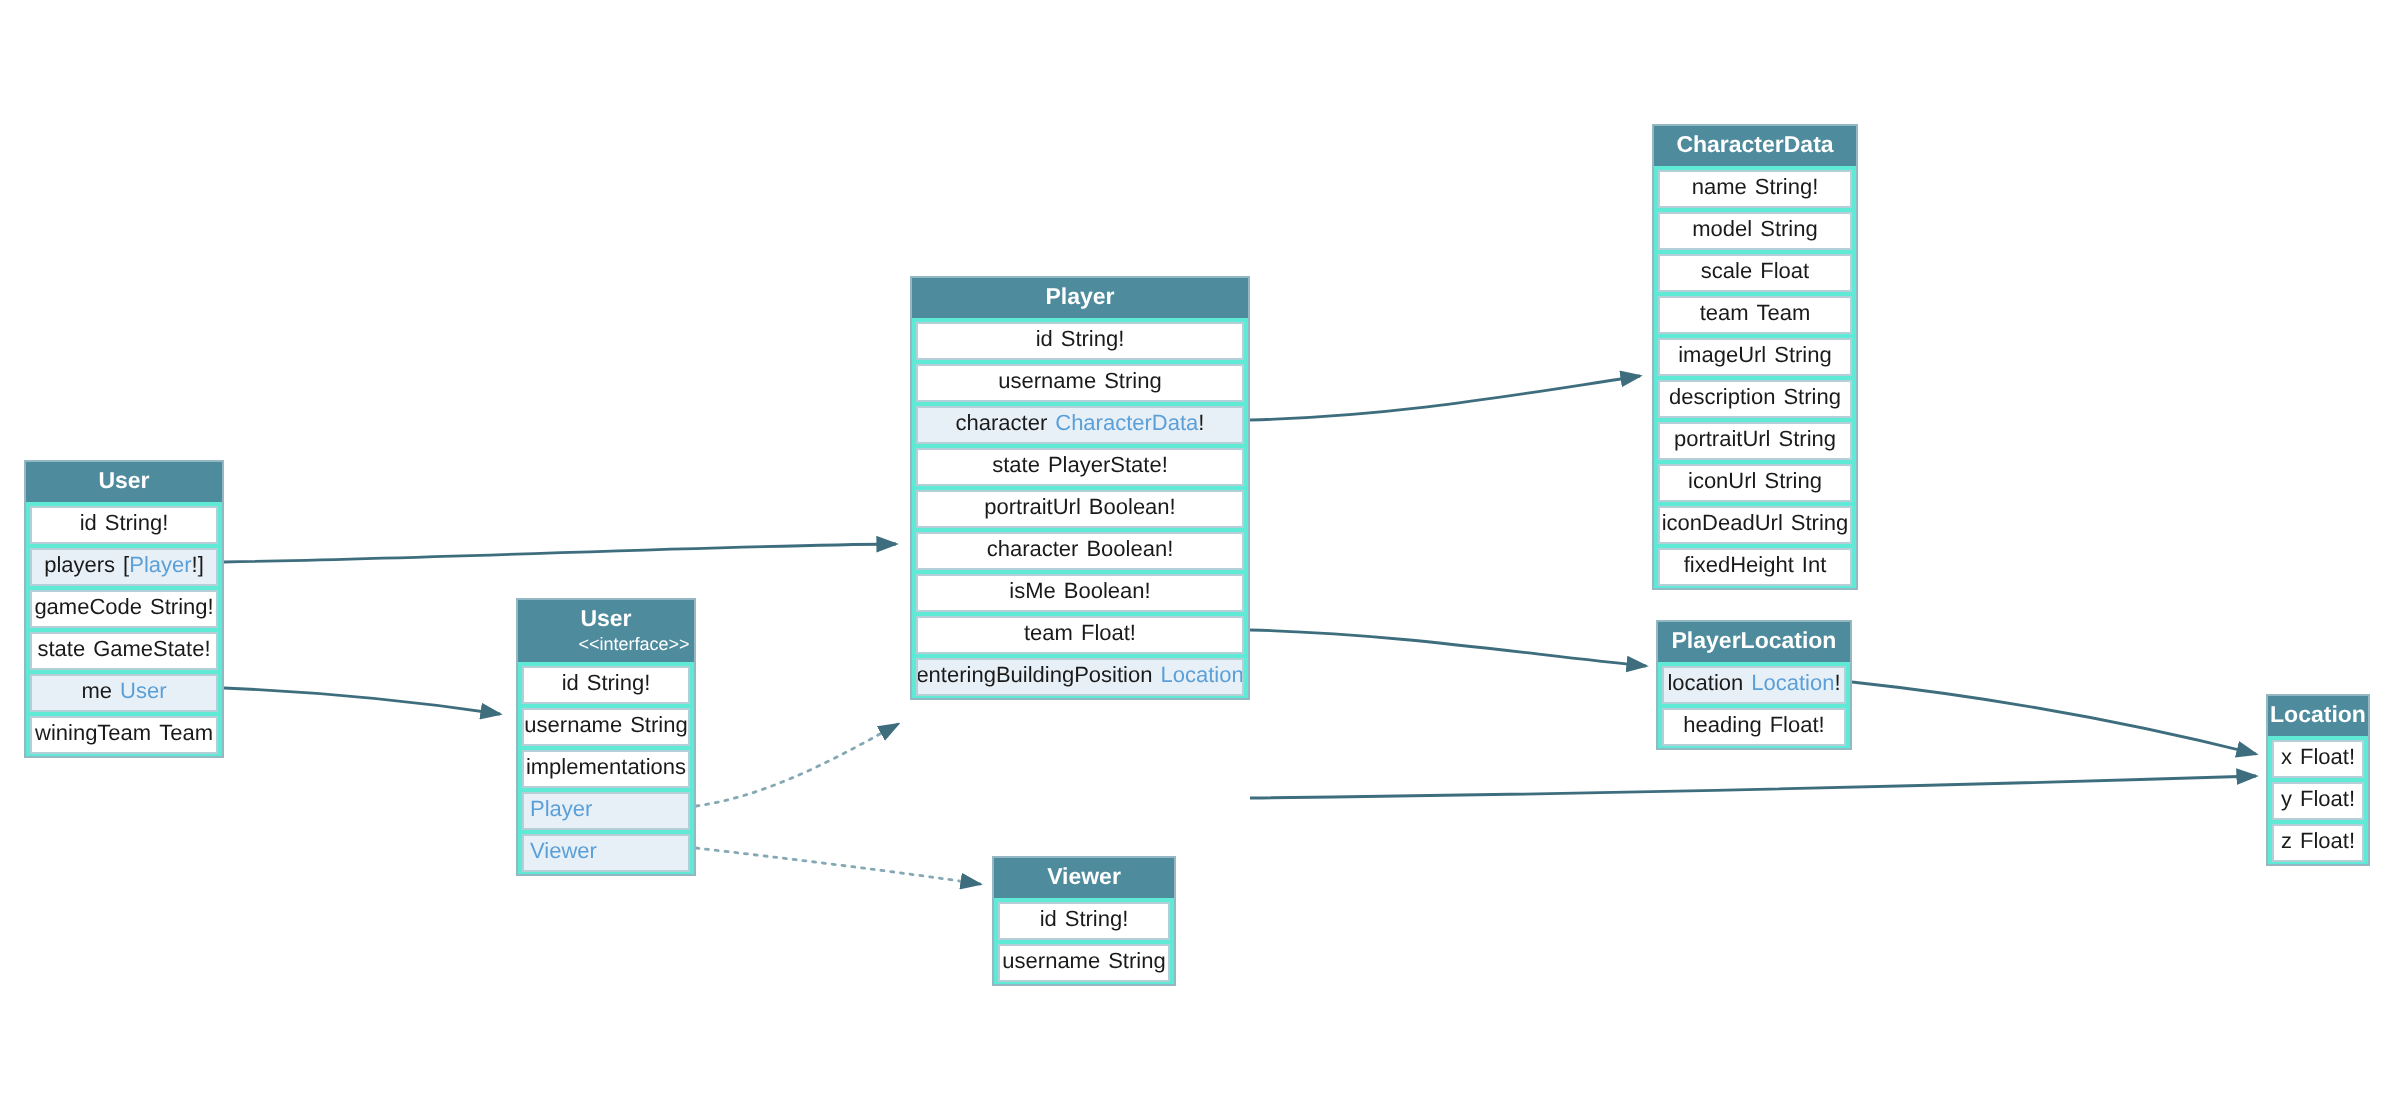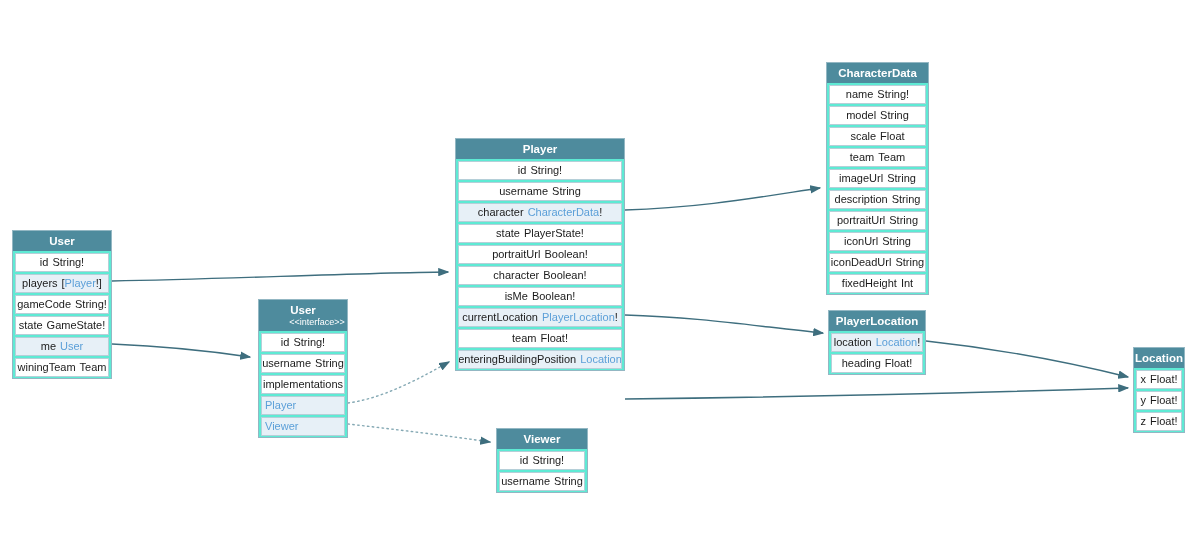--- a/index.html
+++ b/index.html
@@ -122,24 +122,20 @@
           <span class="ftype">Boolean!</span>
         </div>
         <div class="row">
           <span class="fname">character</span>
           <span class="ftype">Boolean!</span>
         </div>
         <div class="row">
           <span class="fname">isMe</span>
           <span class="ftype">Boolean!</span>
         </div>
-        <div class="row hl">
-          <span class="fname">currentLocation</span>
-          <span class="ftype"><span class="tlink">PlayerLocation</span>!</span>
-        </div>
         <div class="row">
           <span class="fname">team</span>
           <span class="ftype">Float!</span>
         </div>
         <div class="row hl">
           <span class="fname">enteringBuildingPosition</span>
           <span class="ftype"><span class="tlink">Location</span></span>
         </div>
       </div>
       <div class="entity" style="left: 496px; top: 428px; width: 92px;">

